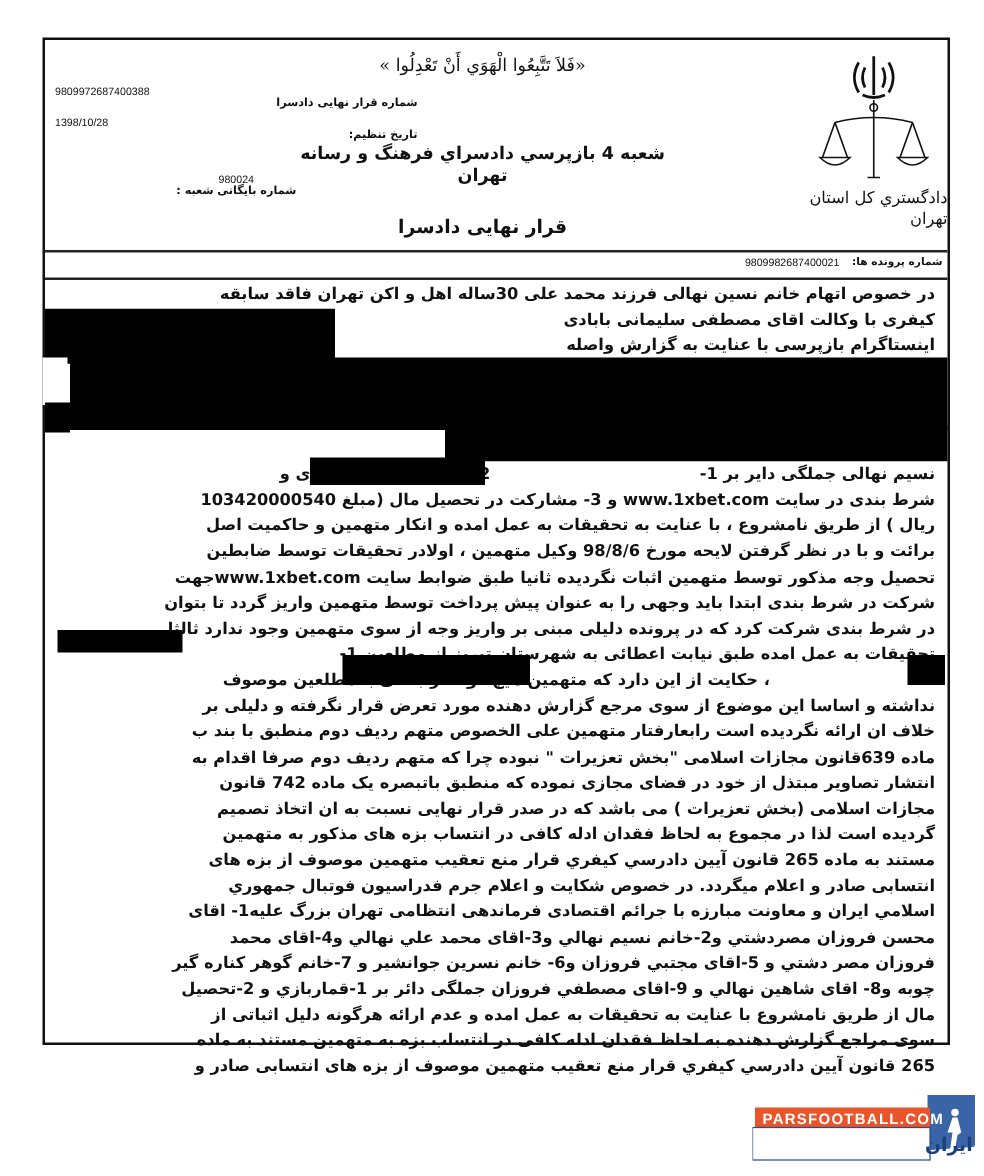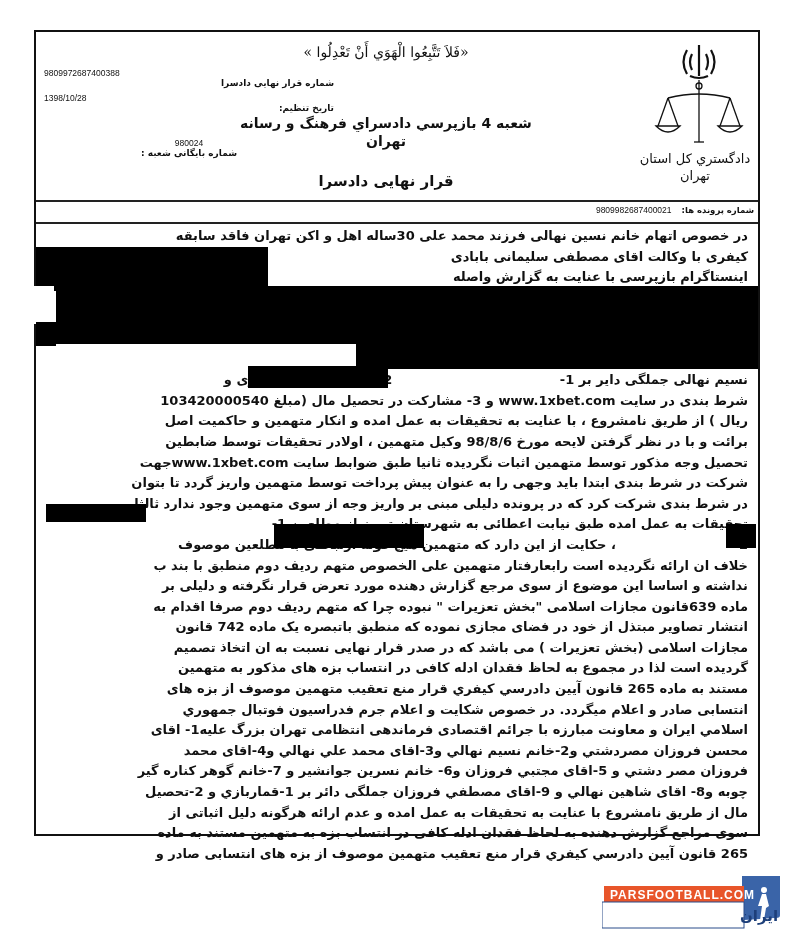--- a/index.html
+++ b/index.html
@@ -8,21 +8,21 @@
   .header { position:absolute; left:0; top:0; width:722px; height:168px; border-bottom:2px solid #222; }
   .fileno-row { position:absolute; left:0; top:170px; width:722px; height:20px; border-bottom:2px solid #222; }
   .body-area { position:absolute; left:0; top:192px; width:722px; height:610px; }
 
   .verse { position:absolute; left:160px; top:12px; width:380px; text-align:center; font-family:"DejaVu Serif", serif; font-size:14px; direction:rtl; }
   .meta { position:absolute; left:8px; width:290px; height:16px; font-size:9px; display:flex; justify-content:space-between; direction:ltr;flex-direction:column; }
   .meta .val { font-family:"Liberation Sans", sans-serif; font-size:8.5px; }
   .meta .lbl { font-weight:bold; direction:rtl; }
   .branch { position:absolute; left:160px; top:82px; width:380px; text-align:center; font-weight:bold; font-size:14px; line-height:18px; direction:rtl; }
   .title { position:absolute; left:200px; top:140px; width:300px; text-align:center; font-weight:bold; font-size:15px; direction:rtl; }
-  .court { position:absolute; left:596px; top:118px; width:126px; text-align:center; font-size:13px; line-height:17px; direction:rtl; }
+  .court { position:absolute; left:596px; top:118px; width:126px; font-size:13px; line-height:17px; direction:rtl; }
   .emblem { position:absolute; left:618px; top:8px; width:90px; height:110px; }
 
   .fileno { position:absolute; right:4px; top:3px; font-size:8.5px; direction:rtl; display:flex; gap:10px; }
   .fileno .lbl { font-weight:bold; }
   .fileno .val { font-family:"Liberation Sans", sans-serif; }
 
   .para { position:absolute; right:10px; width:690px; direction:rtl; text-align:justify; font-weight:bold; font-size:13px; line-height:20.6px; font-family:"DejaVu Sans", sans-serif; }
   .redact { position:absolute; background:#000; }
 
   .logo { position:absolute; left:602px; top:876px; width:178px; height:58px; }
@@ -106,22 +106,22 @@
       <div>1- اقای محسن فروزان مصر دشتی و 2- خانم</div>
       <div style="white-space:pre;">نسیم نهالی جملگی دایر بر 1-                                     2- مشارکت درقمار بازی و</div>
       <div>شرط بندی در سایت www.1xbet.com و 3- مشارکت در تحصیل مال (مبلغ 103420000540</div>
       <div>ریال ) از طریق نامشروع ، با عنایت به تحقیقات به عمل امده و انکار متهمین و حاکمیت اصل</div>
       <div>برائت و با در نظر گرفتن لایحه مورخ 98/8/6 وکیل متهمین ، اولادر تحقیقات توسط ضابطین</div>
       <div>تحصیل وجه مذکور توسط متهمین اثبات نگردیده ثانیا طبق ضوابط سایت www.1xbet.comجهت</div>
       <div>شرکت در شرط بندی ابتدا باید وجهی را به عنوان پیش پرداخت توسط متهمین واریز گردد تا بتوان</div>
       <div>در شرط بندی شرکت کرد که در پرونده دلیلی مبنی بر واریز وجه از سوی متهمین وجود ندارد ثالثا</div>
       <div>تحقیقات به عمل امده طبق نیابت اعطائی به شهرستان تبریز از مطلعین 1-</div>
       <div style="white-space:pre;">2-                          ، حکایت از این دارد که متهمین هیچ گونه ارتباطی با مطلعین موصوف</div>
+      <div>نداشته و اساسا این موضوع از سوی مرجع گزارش دهنده مورد تعرض قرار نگرفته و دلیلی بر</div>
       <div>خلاف ان ارائه نگردیده است رابعارفتار متهمین علی الخصوص متهم ردیف دوم منطبق با بند ب</div>
-      <div>نداشته و اساسا این موضوع از سوی مرجع گزارش دهنده مورد تعرض قرار نگرفته و دلیلی بر</div>
       <div>ماده 639قانون مجازات اسلامی "بخش تعزیرات " نبوده چرا که متهم ردیف دوم صرفا اقدام به</div>
       <div>انتشار تصاویر مبتذل از خود در فضای مجازی نموده که منطبق باتبصره یک ماده 742 قانون</div>
       <div>مجازات اسلامی (بخش تعزیرات ) می باشد که در صدر قرار نهایی نسبت به ان اتخاذ تصمیم</div>
       <div>گردیده است لذا در مجموع به لحاظ فقدان ادله کافی در انتساب بزه های مذکور به متهمین</div>
       <div>مستند به ماده 265 قانون آیین دادرسي کیفري قرار منع تعقیب متهمین موصوف از بزه های</div>
       <div>انتسابی صادر و اعلام میگردد. در خصوص شکایت و اعلام جرم فدراسیون فوتبال جمهوري</div>
       <div>اسلامي ایران و معاونت مبارزه با جرائم اقتصادی فرماندهی انتظامی تهران بزرگ علیه1- اقای</div>
       <div>محسن فروزان مصردشتي و2-خانم نسیم نهالي و3-اقای محمد علي نهالي و4-اقای محمد</div>
       <div>فروزان مصر دشتي و 5-اقای مجتبي فروزان و6- خانم نسرین جوانشیر و 7-خانم گوهر کناره گیر</div>
       <div>چوبه و8- اقای شاهین نهالي و 9-اقای مصطفي فروزان جملگی دائر بر 1-قماربازي و 2-تحصیل</div>

